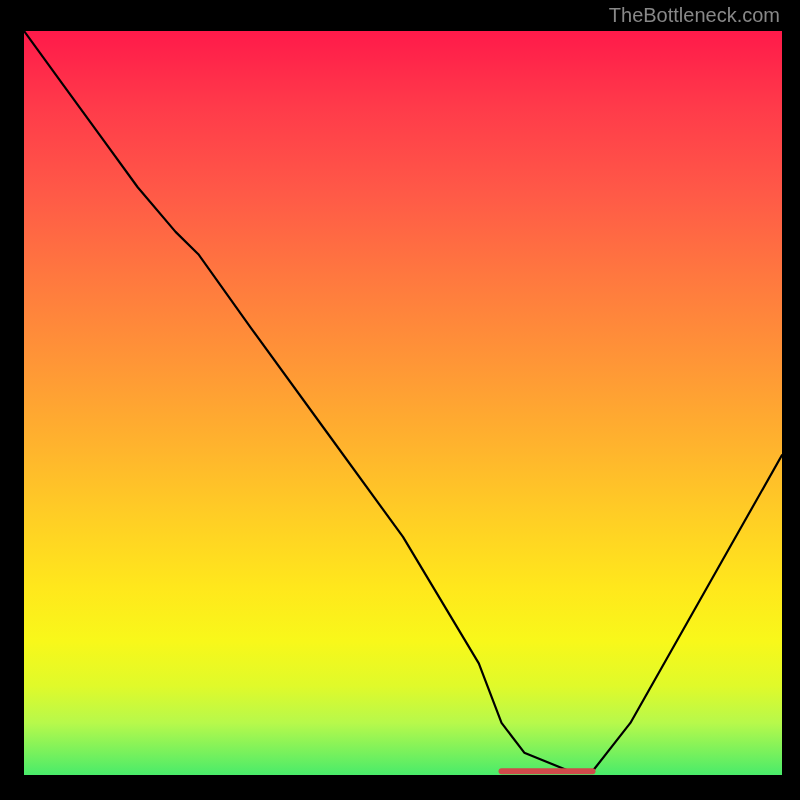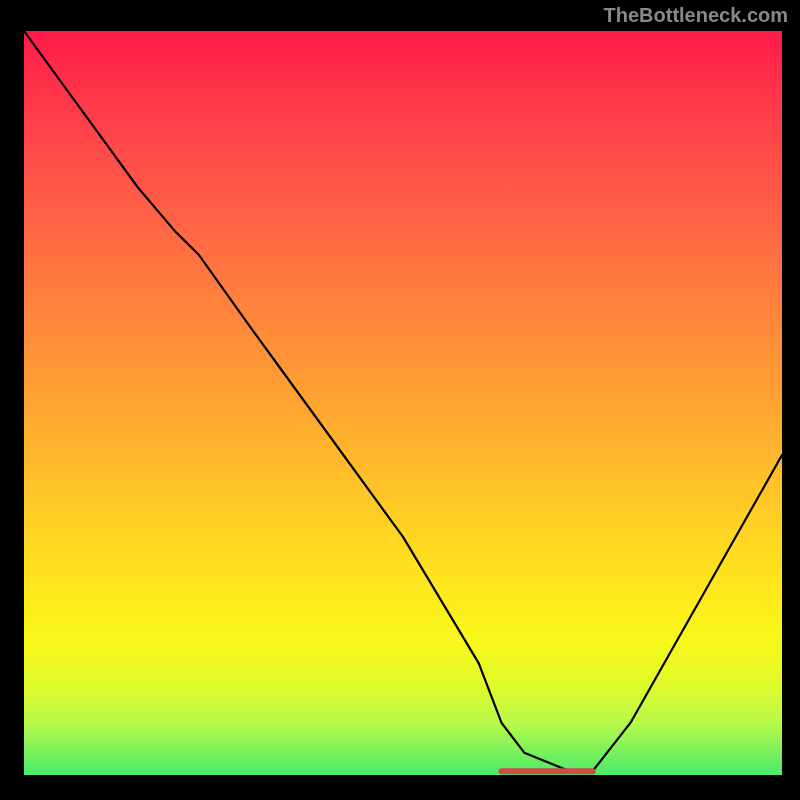--- a/index.html
+++ b/index.html
@@ -7,24 +7,24 @@
     padding: 0;
     background: #000;
     width: 800px;
     height: 800px;
     position: relative;
     font-family: Arial, sans-serif;
   }
   .watermark {
     position: absolute;
     top: 4px;
-    right: 12px;
+    right: 20px;
     color: #888;
     font-size: 20px;
-    font-weight: 700;
+    font-weight: 400;
     z-index: 10;
   }
   .plot-outer {
     position: absolute;
     left: 0;
     top: 0;
     width: 800px;
     height: 800px;
     background: #000;
   }

